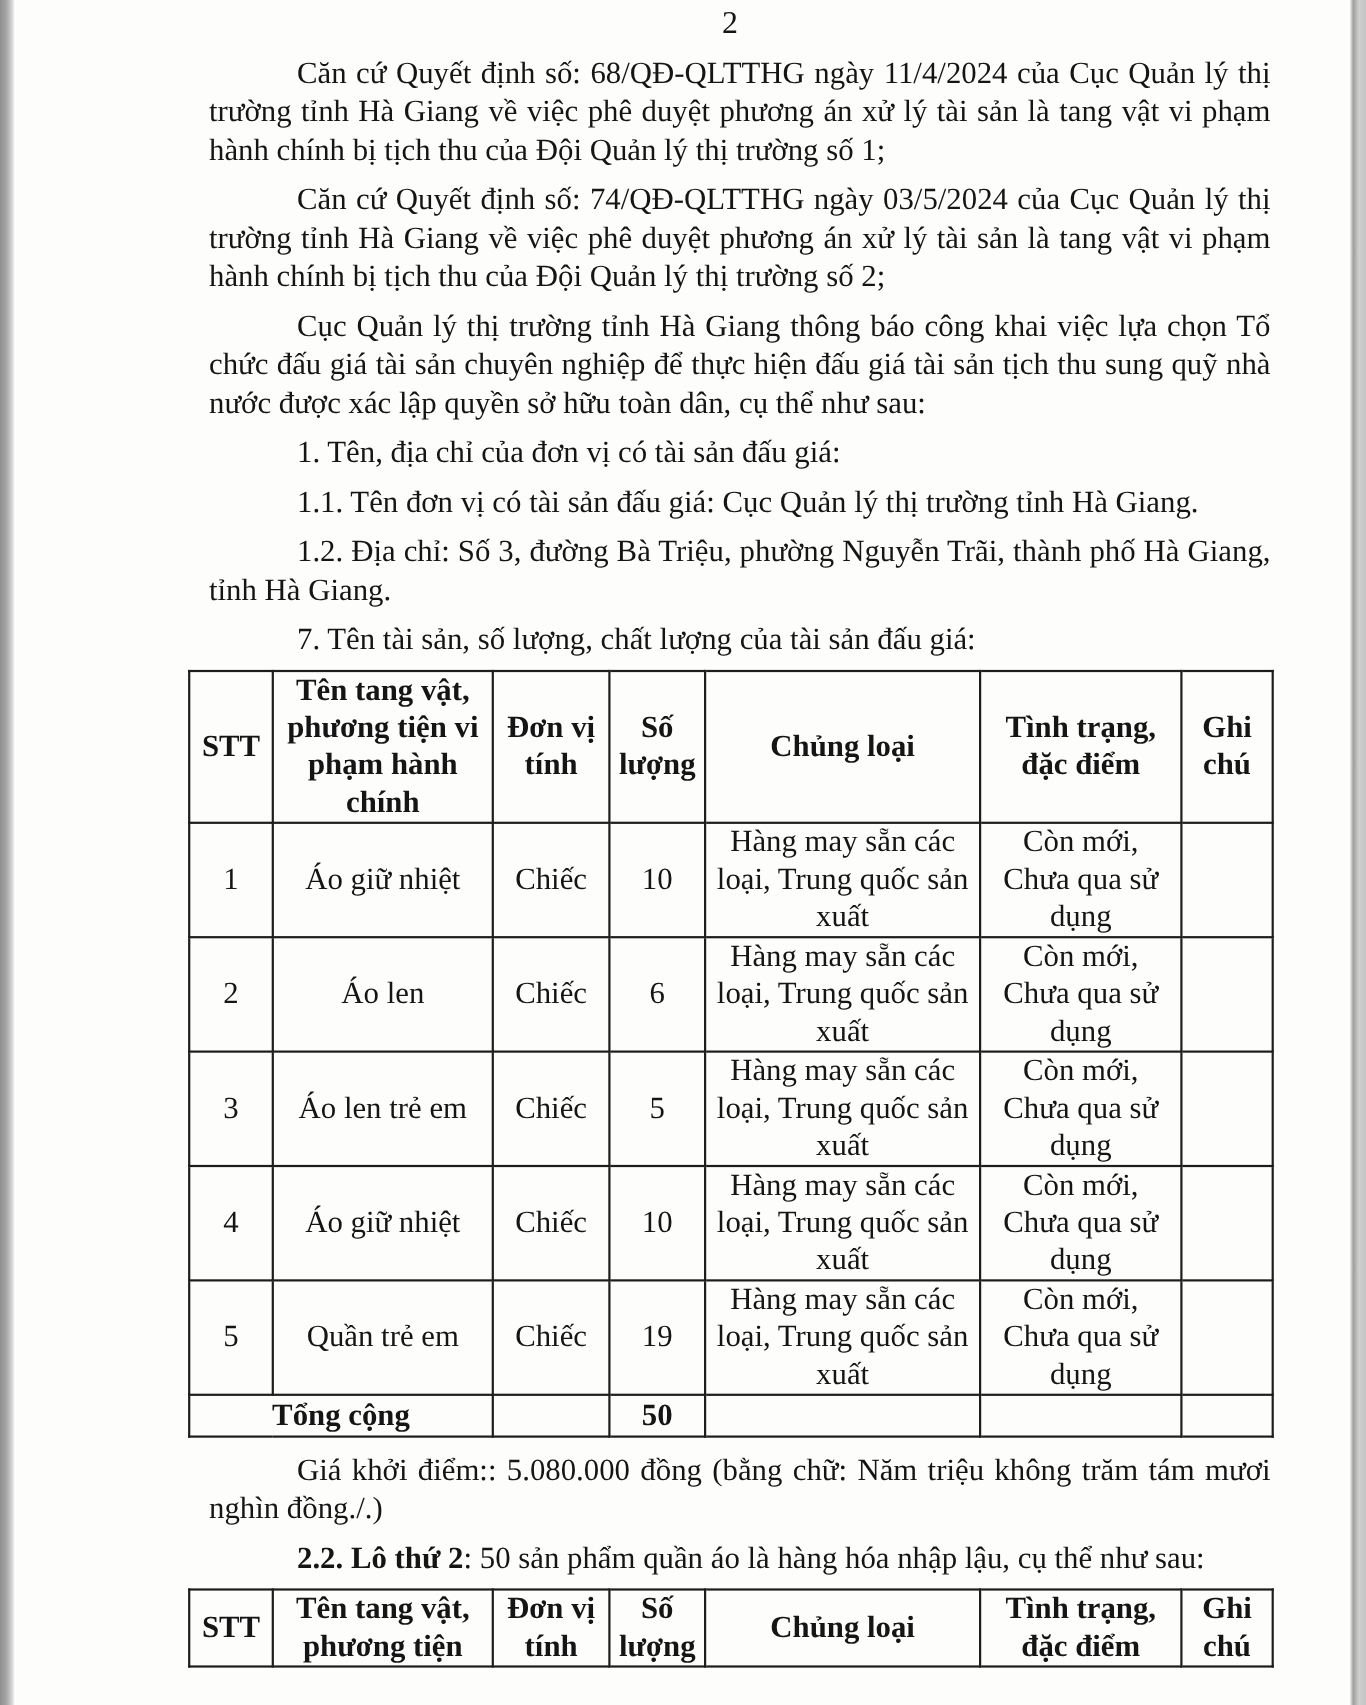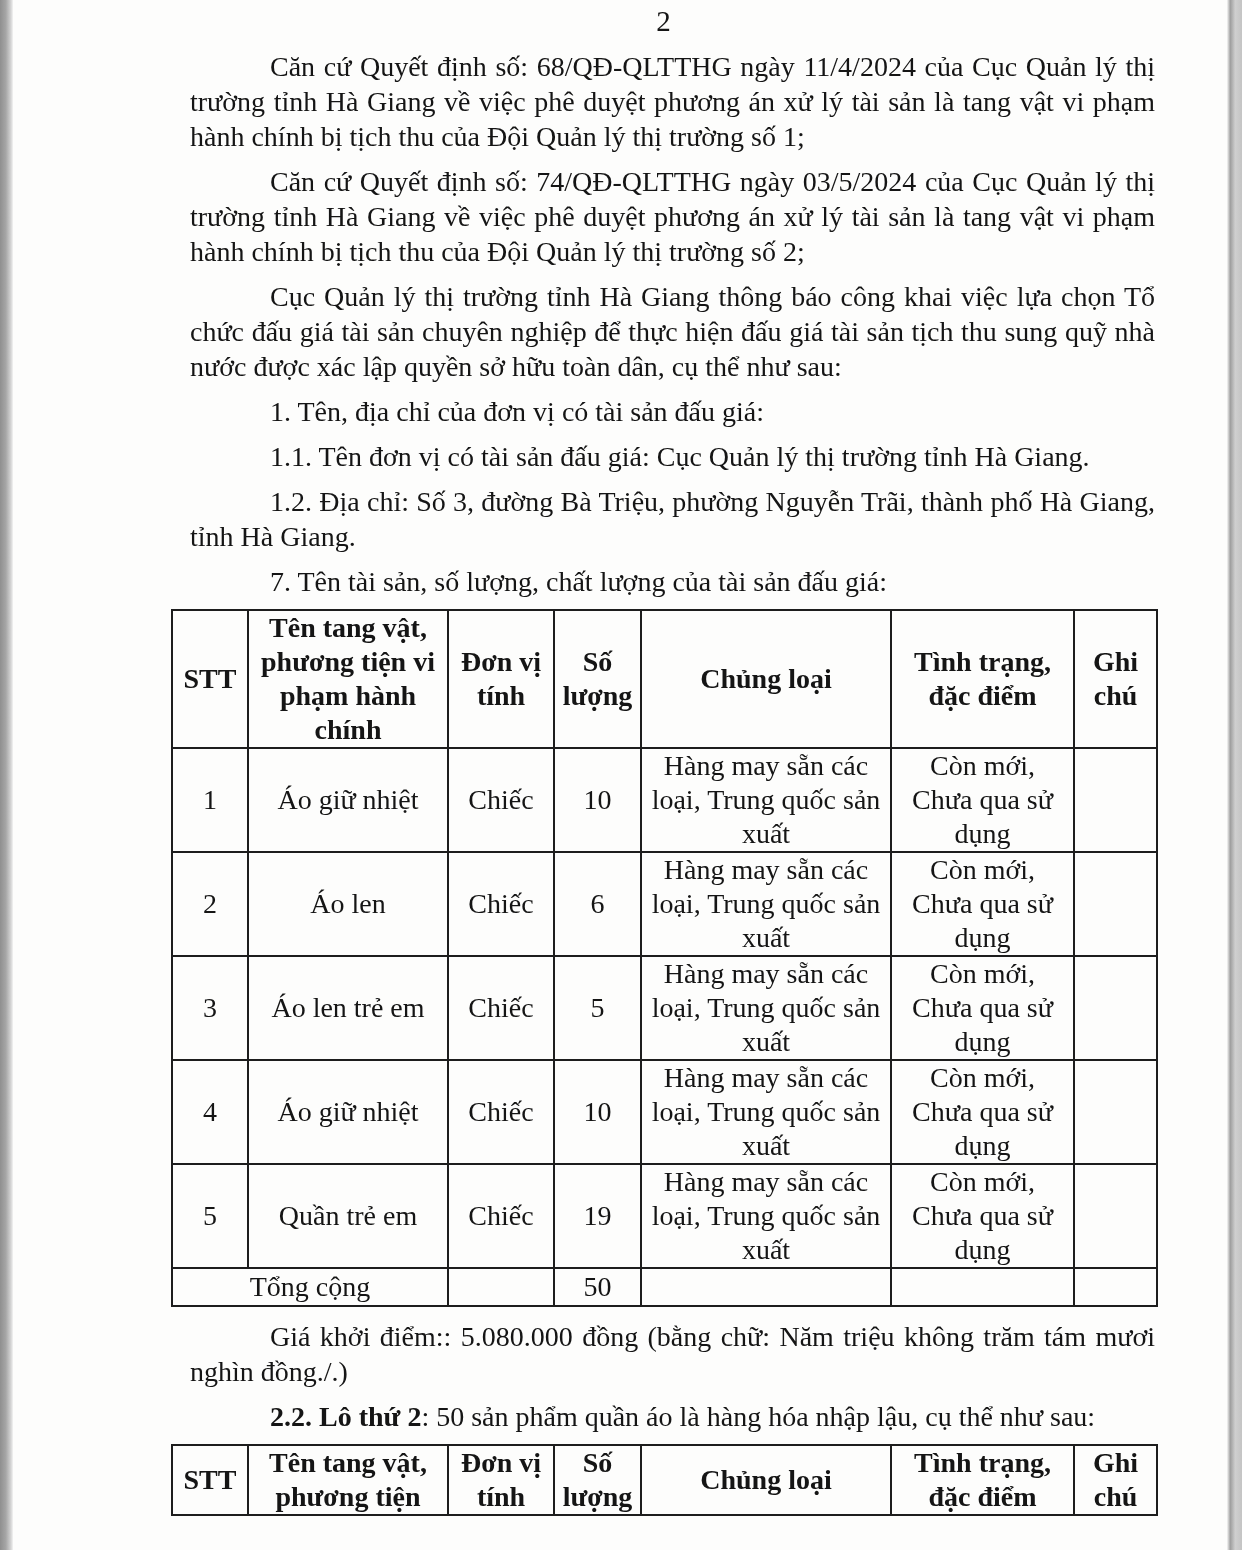--- a/index.html
+++ b/index.html
@@ -64,21 +64,21 @@
     vertical-align: middle;
     font-size: 28px;
     line-height: 34px;
     padding: 0 7px;
     overflow: hidden;
   }
   table.doc th { font-weight: bold; padding: 0 5px; }
   .t1 tr.hdr  { height: 136px; }
   .t1 tr.data { height: 100px; }
   .t1 tr.total { height: 38px; }
-  .t1 tr.total td { font-weight: normal; }
+  .t1 tr.total td { font-weight: bold; }
   .t2 tr.hdr { height: 68px; }
   .col-stt  { width: 76px; }
   .col-name { width: 200px; }
   .col-unit { width: 106px; }
   .col-qty  { width: 87px; }
   .col-type { width: 250px; }
   .col-cond { width: 183px; }
   .col-note { width: 83px; }
 </style>
 </head>

